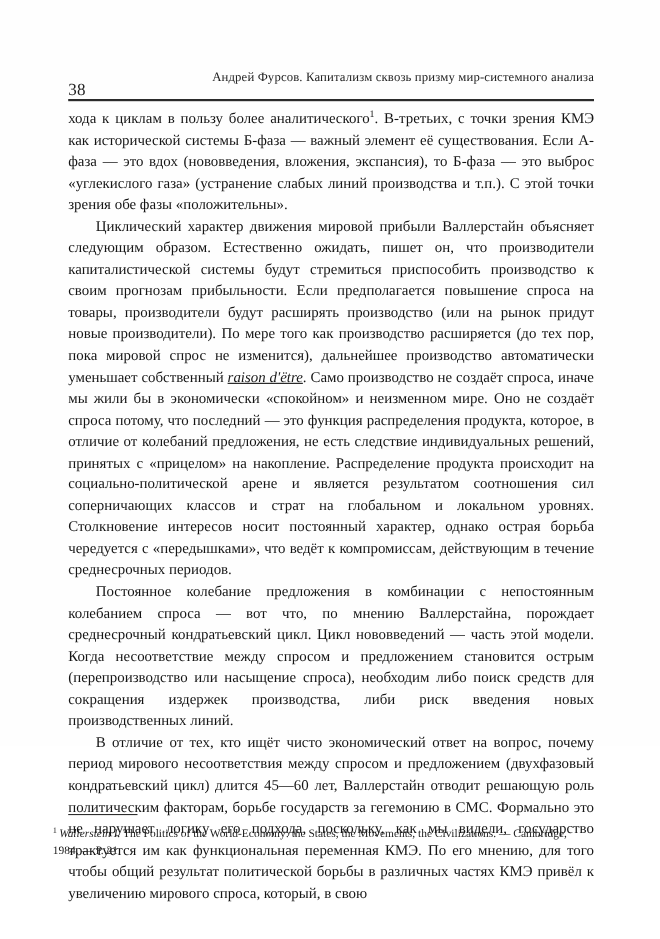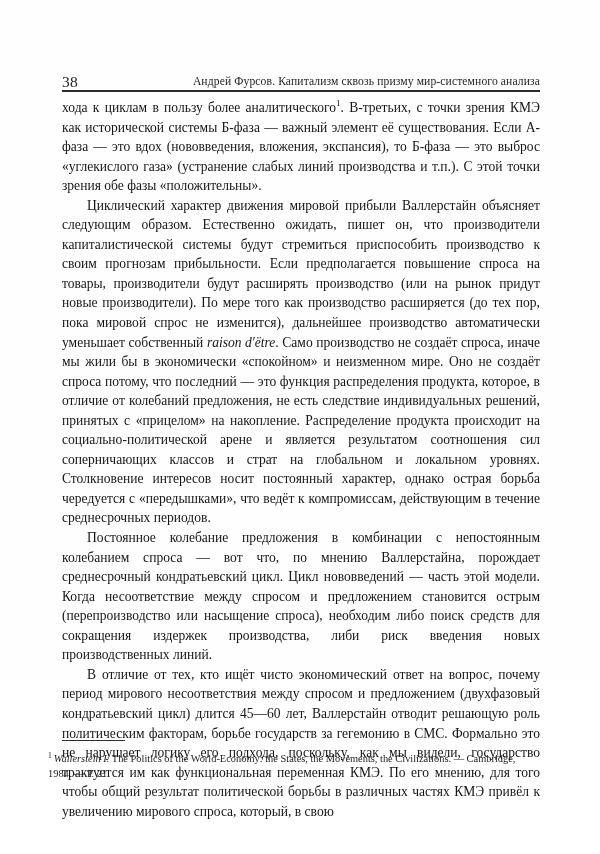--- a/index.html
+++ b/index.html
@@ -42,21 +42,21 @@
     letter-spacing: 0.3px;
     color: #222;
     line-height: 1;
     padding-bottom: 1px;
   }
   .header-title {
     font-size: 11.6px;
     letter-spacing: 0.12px;
     color: #1e1e1e;
     line-height: 1;
-    padding-bottom: 2px;
+    padding-bottom: 13px;
     white-space: nowrap;
   }
   .header-rule {
     position: absolute;
     left: 62px;
     top: 90px;
     width: 478px;
     height: 2px;
     background: #2b2b2b;
   }
@@ -77,20 +77,21 @@
     line-height: 19.55px;
     color: #151515;
     text-indent: 25px;
     hyphens: manual;
   }
   .para.no-indent {
     text-indent: 0;
   }
   .para i {
     font-style: italic;
+    text-decoration: underline;
   }
   .fn-ref {
     font-size: 9px;
     vertical-align: super;
     line-height: 0;
   }
 
   
   .footnote-rule {
     position: absolute;

